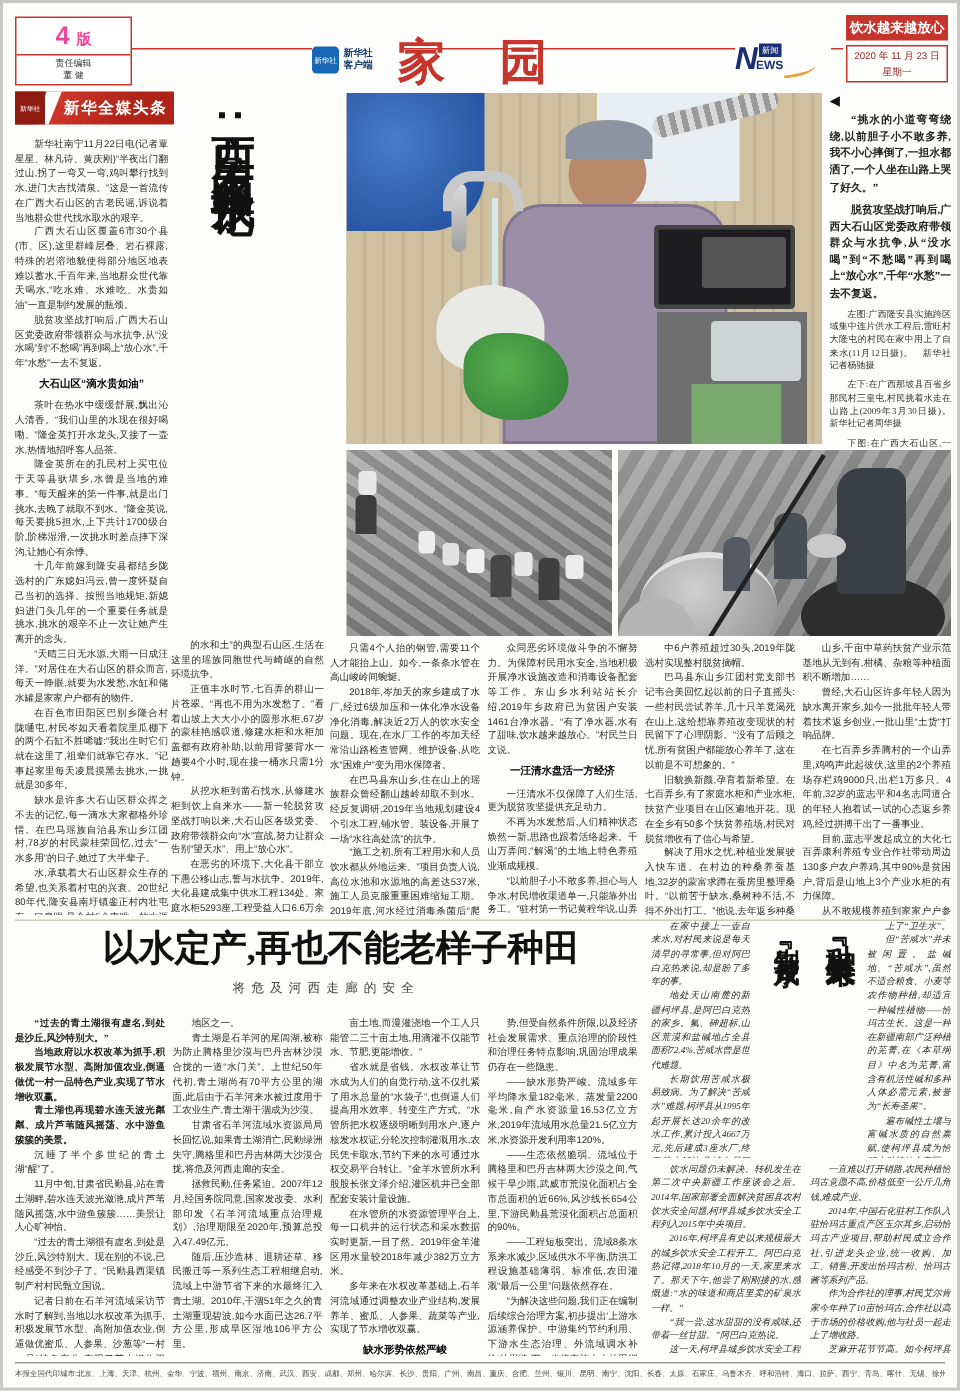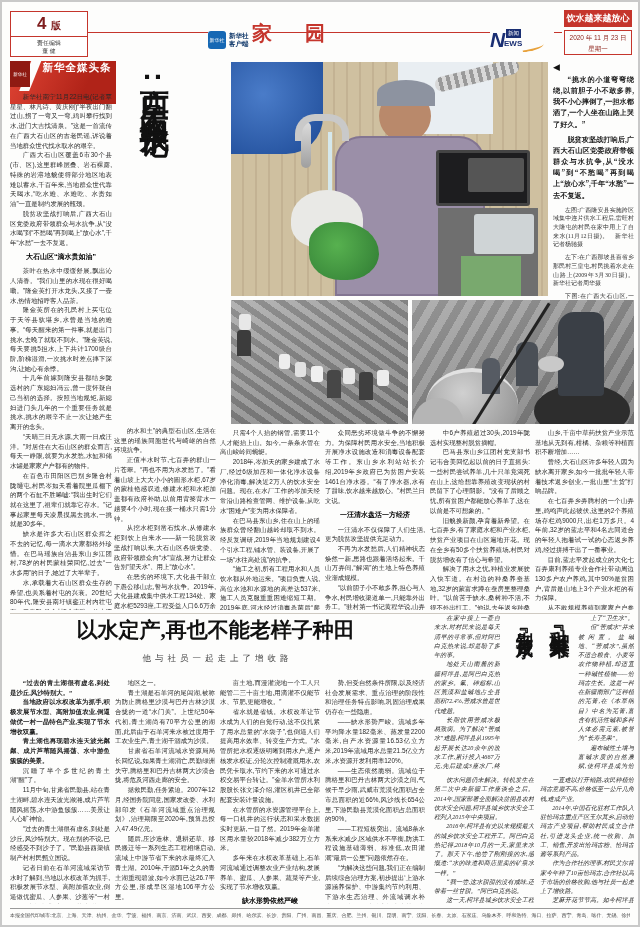--- a/index.html
+++ b/index.html
@@ -1,43 +1,43 @@
 <!DOCTYPE html>
 <html><head>
 <meta charset="utf-8">
 <style>
   html,body{margin:0;padding:0;background:#c9c9c9;}
   #page{position:relative;width:636px;height:923px;margin:2px;background:#fdfdfc;overflow:hidden;
         font-family:"Liberation Sans",sans-serif;color:#2a2a2a;}
   .abs{position:absolute;}
   
   .hdr-left{left:8px;top:9px;width:76px;height:44px;border:1px solid #c5352c;background:#fff;}
-  .edition{height:24px;border-bottom:1px solid #c5352c;text-align:center;color:#7f1d1d;line-height:24px;}
+  .edition{height:24px;border-bottom:1px solid #c5352c;text-align:center;color:#ec4899;line-height:24px;}
   .edition .num{font-size:17px;font-weight:bold;}
   .edition .ban{font-size:10px;font-weight:bold;}
   .editor{font-size:6px;color:#333;text-align:center;line-height:1.4;padding-top:2px;}
   .hdr-line{left:86px;top:30px;width:474px;height:0;border-top:1px solid #c5352c;}
   .applogo{left:206px;top:26px;width:60px;height:24px;background:#fdfdfc;display:flex;align-items:center;gap:3px;}
   .appsq{width:18px;height:18px;background:#1668b4;border-radius:3px;color:#fff;font-size:5px;
          display:flex;align-items:center;justify-content:center;}
   .apptxt{font-size:6.5px;color:#123a6b;line-height:1.25;font-weight:bold;}
-  .sec-title{left:250px;top:18px;width:140px;color:#c5352c;
-             font-family:"Liberation Serif",serif;font-weight:bold;font-size:20px;letter-spacing:14px;}
+  .sec-title{left:250px;top:18px;width:140px;text-align:center;color:#c5352c;
+             font-family:"Liberation Serif",serif;font-weight:bold;font-size:32px;letter-spacing:14px;}
   .newslogo{left:488px;top:26px;width:64px;height:26px;background:#fdfdfc;}
   .news-n{font-size:21px;font-weight:900;font-style:italic;color:#1a2f73;line-height:24px;}
   .news-cn{position:absolute;left:16px;top:1px;background:#1a2f73;color:#fff;font-size:5.5px;padding:1px 2px;}
   .news-ews{position:absolute;left:14px;top:11px;color:#1a2f73;font-size:8px;font-weight:bold;}
   .swoosh{position:absolute;left:32px;top:16px;width:22px;height:5px;border-bottom:2px solid #e8a23c;border-radius:0 0 90% 20%;transform:rotate(-8deg);}
   .hdr-r1{left:562px;top:8px;width:68px;height:17px;background:#c5352c;color:#fff;font-weight:bold;
           font-size:9px;text-align:center;line-height:17px;}
   .hdr-r2{left:562px;top:28px;width:68px;height:25px;border:1px solid #c5352c;color:#8b1f17;
           font-size:6.5px;text-align:center;line-height:1.7;padding-top:1px;box-sizing:border-box;}
   
-  .badge{left:8px;top:59px;width:106px;height:43px;background:linear-gradient(115deg,#e04434 0%,#b02318 70%);
-         display:flex;align-items:flex-start;overflow:hidden;}
+  .badge{left:8px;top:59px;width:106px;height:22px;background:linear-gradient(115deg,#e04434 0%,#b02318 70%);
+         display:flex;align-items:center;overflow:hidden;}
   .badge:after{content:"";position:absolute;left:16px;top:-4px;width:10px;height:34px;background:#fdfdfc;transform:skewX(-22deg);}
   .badgesq{width:20px;height:26px;background:#8f1a12;color:#fff;font-size:4.5px;display:flex;align-items:center;justify-content:center;z-index:1;}
   .badgelbl{flex:1;color:#fff;font-weight:bold;font-size:10.5px;letter-spacing:1px;text-align:center;z-index:1;margin-left:8px;}
   
   .col{font-size:6.4px;line-height:1.52;text-align:justify;overflow:hidden;}
   .col .para{margin:0;text-indent:2em;}
   .col .h{font-weight:bold;text-align:center;text-indent:0;margin:4px 0;font-size:7px;color:#000;}
   .col .q{font-weight:bold;color:#222;font-family:"Liberation Serif",serif;}
   
   .vh1{left:124px;top:64px;width:58px;height:356px;writing-mode:vertical-rl;
@@ -52,22 +52,22 @@
   
   .ph{overflow:hidden;}
   .ph-main{left:229px;top:60px;width:317px;height:234px;
      background:repeating-linear-gradient(90deg,#cfc0a0 0 11px,#c3b293 11px 13px),
                 repeating-linear-gradient(0deg,rgba(255,255,255,.25) 0 12px,rgba(120,100,70,.25) 12px 14px),#c8b795;}
   .ph-bw{background:linear-gradient(160deg,#a8a8a8,#8d8d8d 60%,#7c7c7c);}
   .ph-bw1{left:229px;top:298px;width:177px;height:124px;}
   .ph-bw2{left:410px;top:298px;width:222px;height:124px;}
   .sep{border-top:1px solid #cfcac2;}
   
-  .a2-head{left:6px;top:614px;width:415px;text-align:center;font-family:"Liberation Serif",serif;
-           font-weight:bold;font-size:21px;color:#111;}
+  .a2-head{left:18px;top:614px;width:415px;text-align:center;font-family:"Liberation Serif",serif;
+           font-weight:bold;font-size:24px;color:#111;}
   .a2-sub{left:8px;top:651px;width:415px;text-align:center;font-size:8.5px;letter-spacing:4px;color:#444;}
   
   .vh3{writing-mode:vertical-rl;font-weight:900;color:#111;font-family:"Liberation Sans",sans-serif;}
   .vh3a{left:536px;top:612px;width:36px;height:160px;font-size:20px;letter-spacing:2px;}
   .vh3b{left:502px;top:616px;width:32px;height:154px;font-size:17px;letter-spacing:2px;}
   .ital .para{font-family:"Liberation Serif",serif;font-style:italic;font-size:6.1px;}
   
   .foot-line{left:8px;top:906px;width:620px;border-top:1px solid #999;}
   .footer{left:8px;top:910px;width:620px;font-size:5px;color:#444;text-align:center;white-space:nowrap;overflow:hidden;}
   
@@ -213,21 +213,21 @@
     <div class="shp" style="right:30px;top:12px;width:46px;height:84px;background:#3a3f46;border-radius:16px 10px 4px 4px;"></div>
     <div class="shp" style="left:104px;top:42px;width:22px;height:44px;background:#4a4f56;border-radius:8px 8px 0 0;"></div>
     <div class="shp" style="left:70px;top:58px;width:18px;height:36px;background:#565b63;border-radius:8px 8px 0 0;"></div>
     <div class="shp" style="left:96px;top:-8px;width:3px;height:150px;background:#222;transform:rotate(32deg);"></div>
     <div class="shp" style="left:126px;top:56px;width:26px;height:16px;background:#c9c9c9;border-radius:50%;"></div>
   </div>
 
   <div class="abs sep" style="left:8px;top:611px;width:620px;"></div>
 
   <div class="abs a2-head">以水定产,再也不能老样子种田</div>
-  <div class="abs a2-sub">他与社员一起走上了增收路</div>
+  <div class="abs a2-sub">将危及河西走廊的安全</div>
   <div class="abs col" style="left:8px;top:676px;width:100px;height:226px;">
       <p class="para q">“过去的青土湖很有虚名,到处是沙丘,风沙特别大。”</p>
       <p class="para q">当地政府以水权改革为抓手,积极发展节水型、高附加值农业,倒逼做优一村一品特色产业,实现了节水增收双赢。</p>
       <p class="para q">青土湖也再现碧水连天波光粼粼、成片芦苇随风摇荡、水中游鱼簇簇的美景。</p>
       <p class="para">沉睡了半个多世纪的青土湖“醒”了。</p>
       <p class="para">11月中旬,甘肃省民勤县,站在青土湖畔,碧水连天波光潋滟,成片芦苇随风摇荡,水中游鱼簇簇……美景让人心旷神怡。</p>
       <p class="para">“过去的青土湖很有虚名,到处是沙丘,风沙特别大。现在别的不说,已经感受不到沙子了。”民勤县西渠镇制产村村民甄立国说。</p>
       <p class="para">记者日前在石羊河流域采访节水时了解到,当地以水权改革为抓手,积极发展节水型、高附加值农业,倒逼做优蜜瓜、人参果、沙葱等“一村一品”特色产业,实现了节水增收双赢。</p>
     </div>
   <div class="abs col" style="left:113px;top:676px;width:100px;height:226px;">

